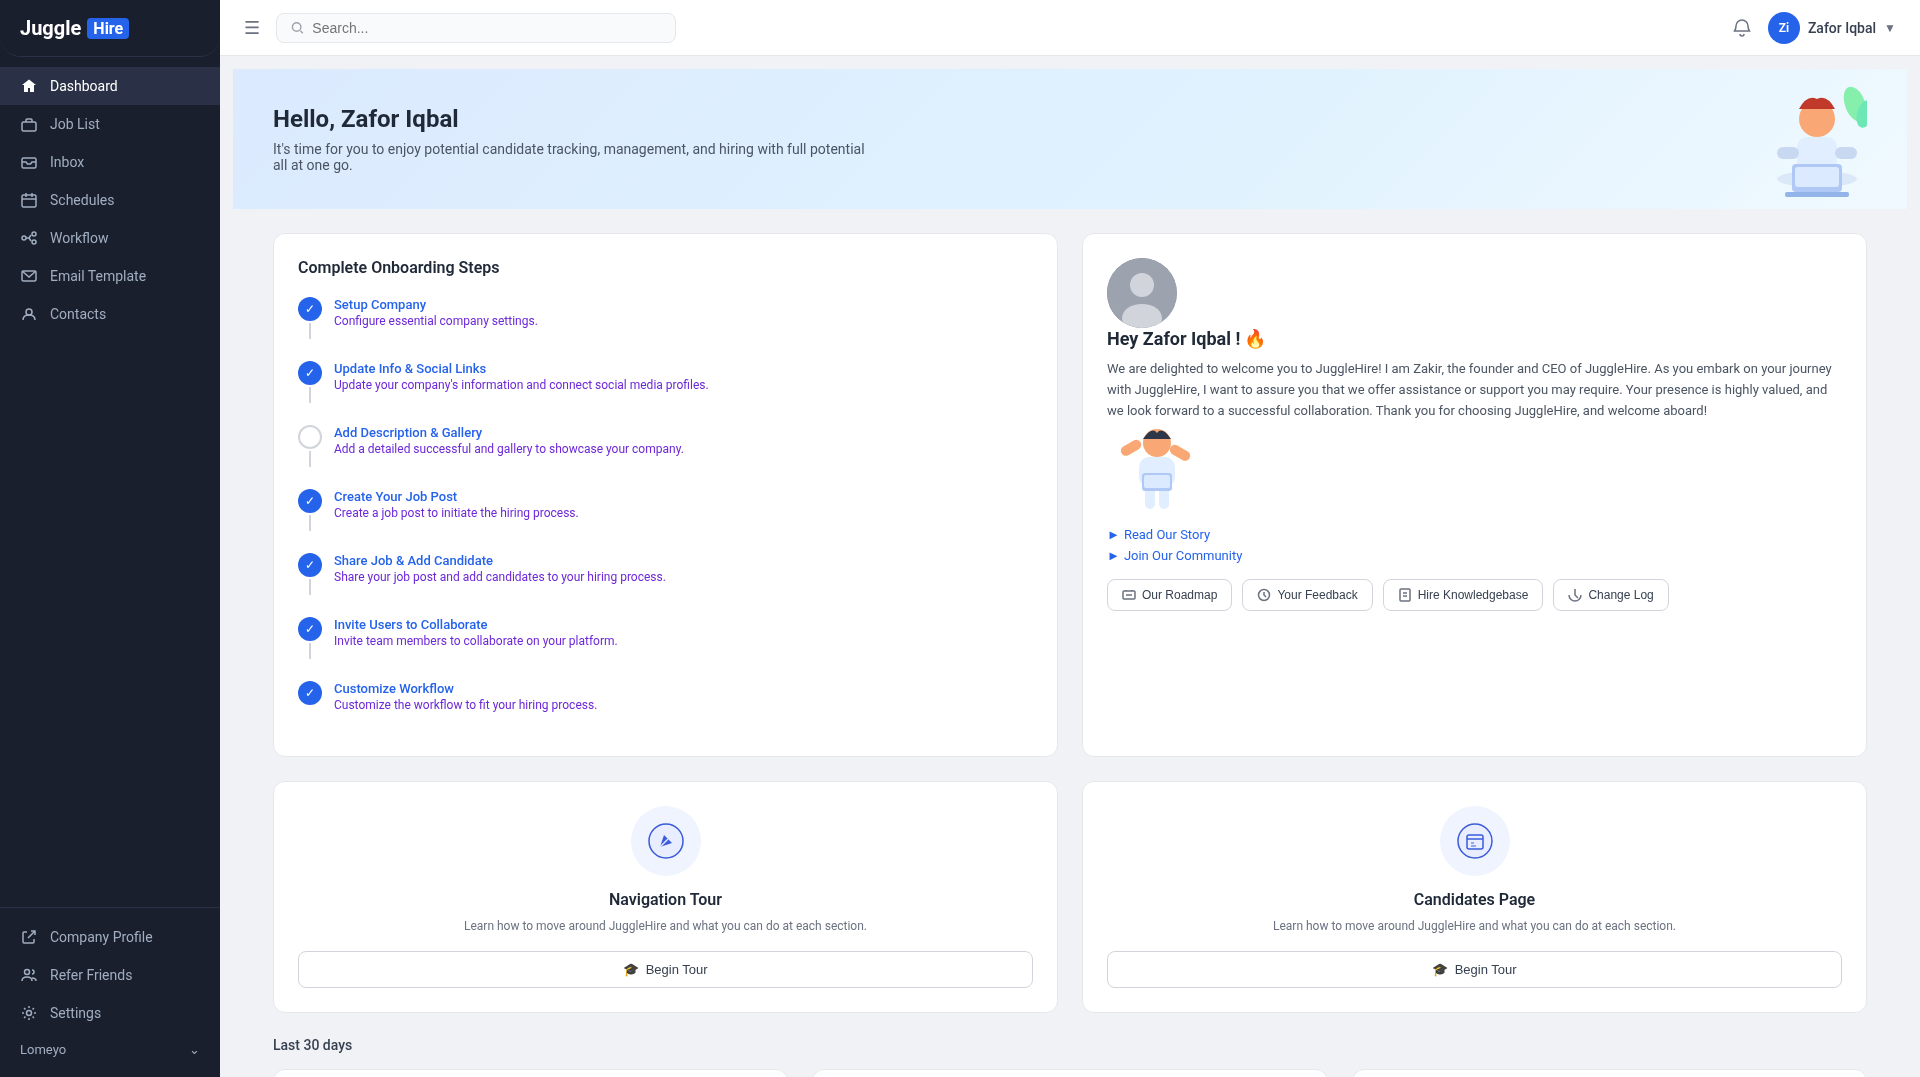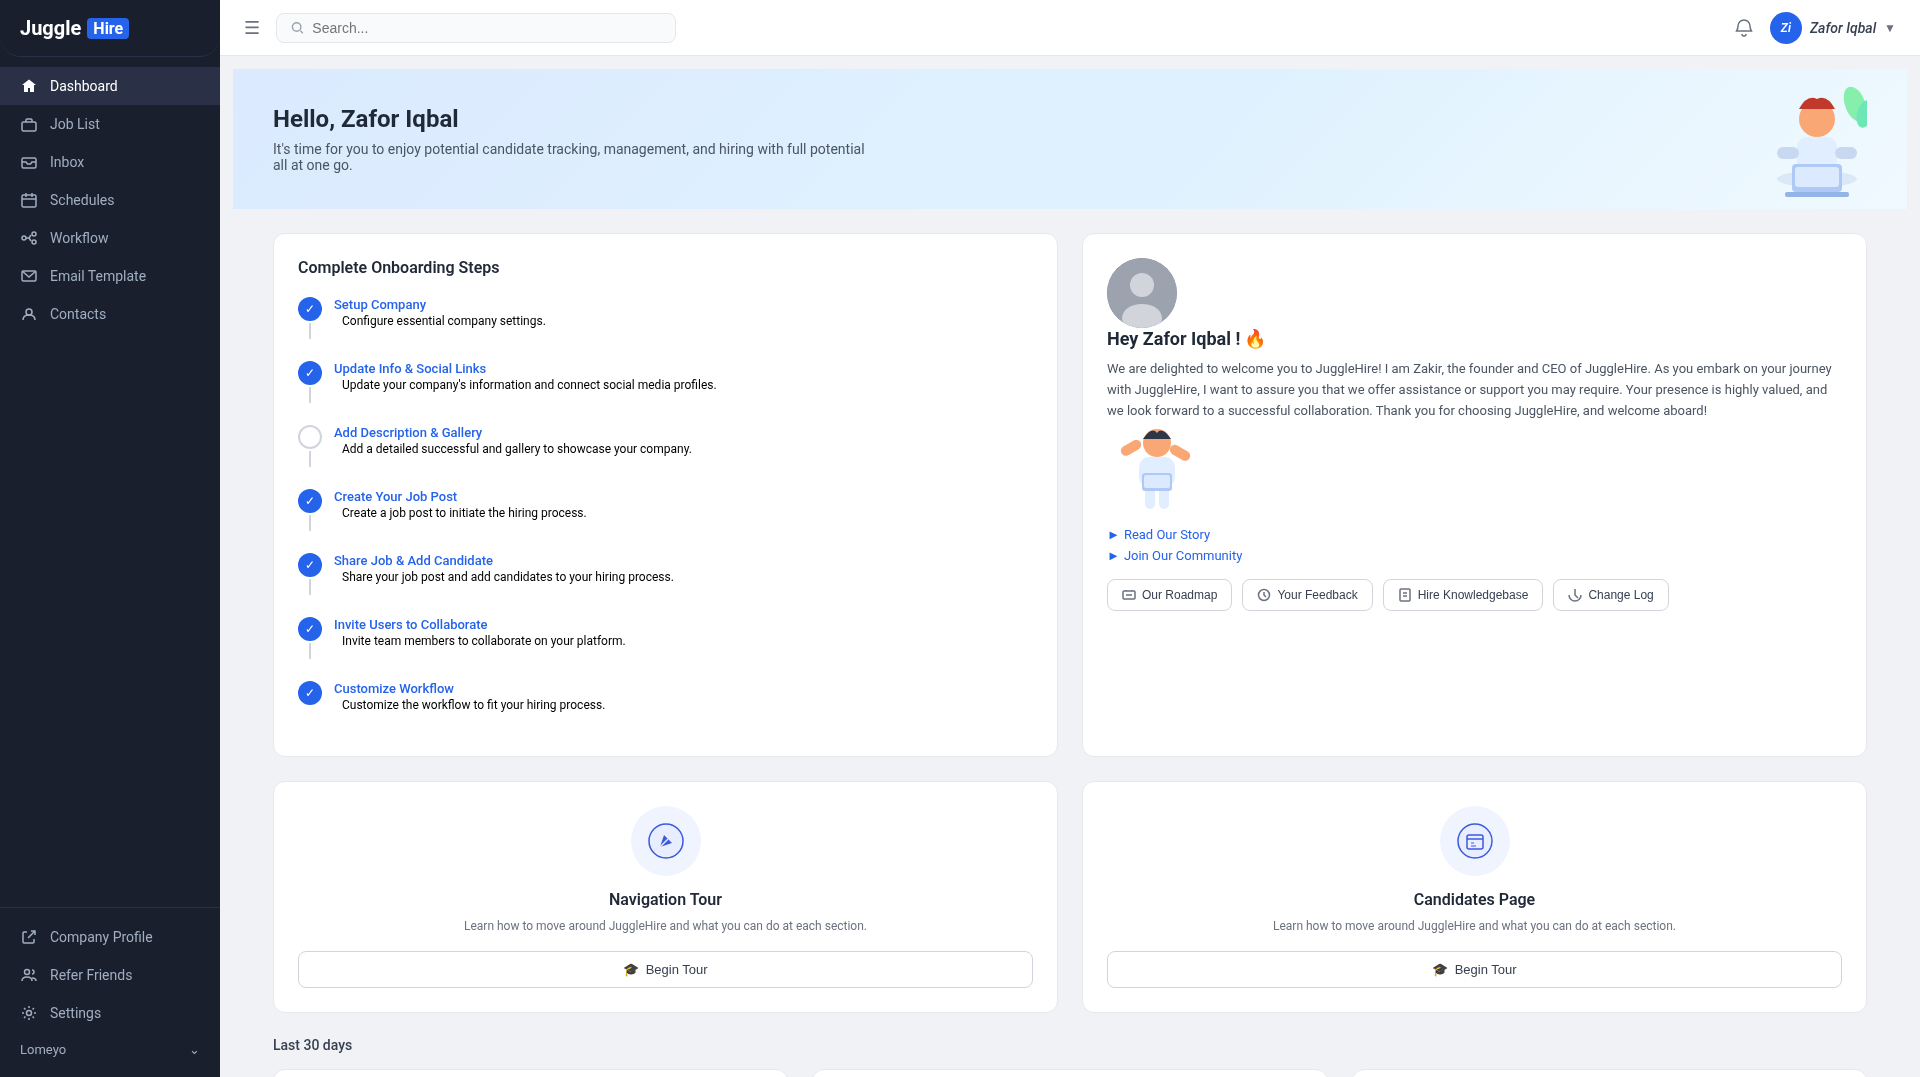--- a/index.html
+++ b/index.html
@@ -84,21 +84,21 @@
       max-width: 400px;
     }
     .topbar-search input {
       border: none;
       background: transparent;
       outline: none;
       font-size: 14px;
       color: #6b7280;
       width: 100%;
     }
-    .topbar-right { margin-left: auto; display: flex; align-items: center; gap: 16px; font-style: italic; }
+    .topbar-right { margin-left: auto; display: flex; align-items: center; gap: 16px; }
     .topbar-bell { color: #6b7280; font-size: 18px; cursor: pointer; }
     .topbar-user {
       display: flex;
       align-items: center;
       gap: 8px;
       cursor: pointer;
     }
     .user-avatar {
       width: 32px; height: 32px;
       background: #2563eb;
@@ -161,21 +161,21 @@
       width: 24px; height: 24px;
       border-radius: 50%;
       display: flex; align-items: center; justify-content: center;
       font-size: 12px;
     }
     .step-circle.done { background: #2563eb; color: #fff; }
     .step-circle.pending { background: #fff; border: 2px solid #d1d5db; }
     .step-line { width: 2px; flex: 1; background: #d1d5db; margin: 2px 0; min-height: 16px; }
     .step-content { flex: 1; }
     .step-title { font-size: 13px; font-weight: 500; color: #2563eb; margin-bottom: 2px; }
-    .step-desc { font-size: 12px; color: #000000; margin-left: 8px; }
+    .step-desc { font-size: 12px; color: #6d28d9; }
 
     
     .welcome-card { display: flex; flex-direction: column; gap: 16px; }
     .welcome-header { display: flex; align-items: flex-start; flex-direction: column; }
     .welcome-avatar {
       width: 70px; height: 70px;
       border-radius: 50%;
       background: linear-gradient(135deg, #6b7280, #9ca3af);
       flex-shrink: 0;
       overflow: hidden;

